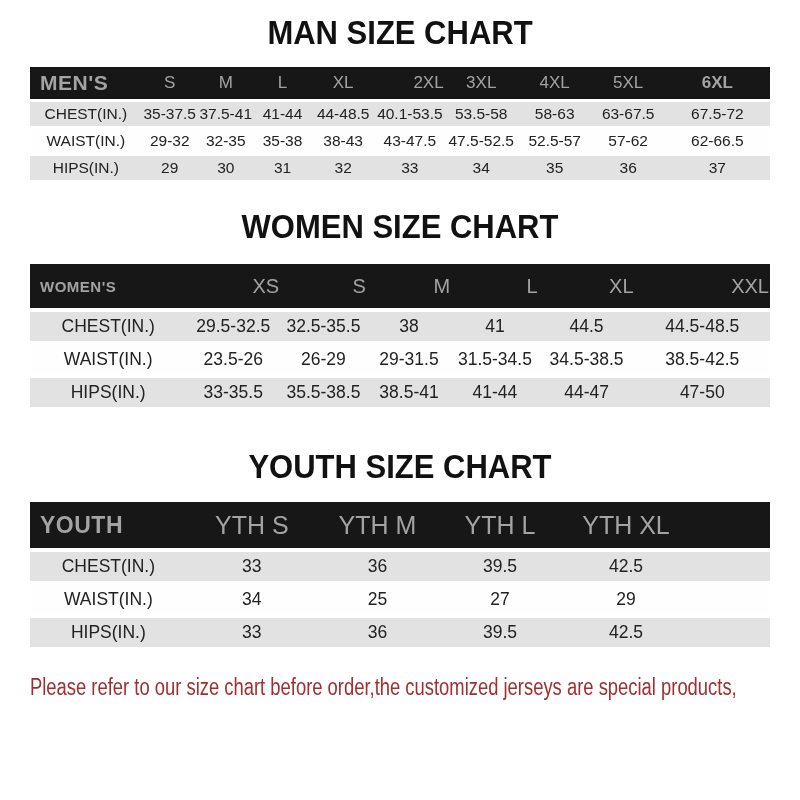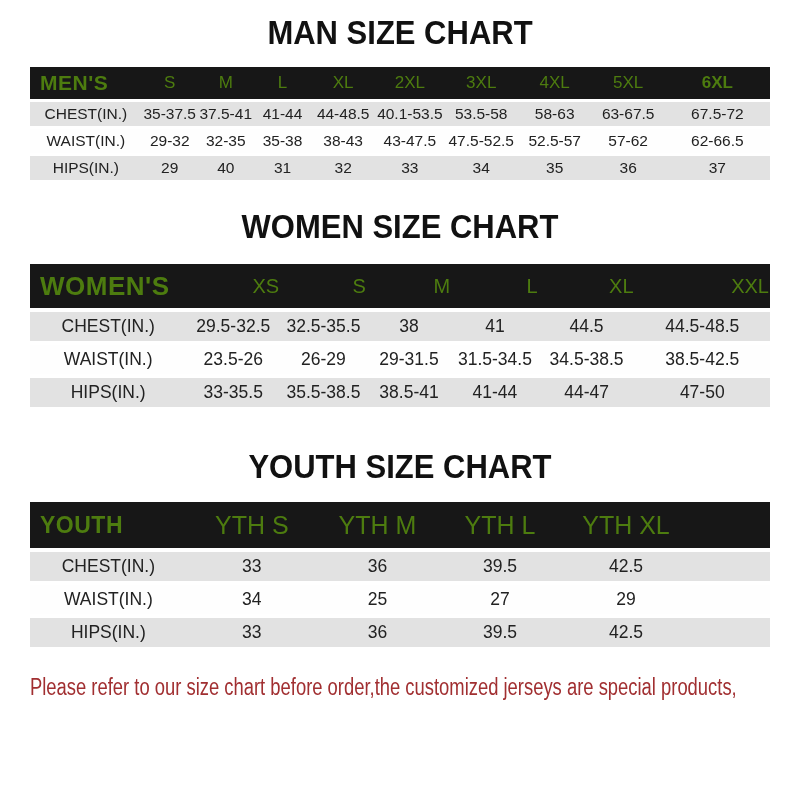--- a/index.html
+++ b/index.html
@@ -48,21 +48,21 @@
   
   table.size-table {
     width: 740px;
     table-layout: fixed;
     border-collapse: separate;
     border-spacing: 0 3px;
     margin: 13px auto 0;
   }
   table.size-table thead tr { background: #171717; }
   table.size-table thead th {
-    color: #4d7c0f;
+    color: #a3a3a3;
     font-weight: 400;
     text-align: center;
     overflow: hidden;
     white-space: nowrap;
   }
   table.size-table thead th:first-child {
     text-align: left;
     padding-left: 10px;
     font-weight: 800;
     letter-spacing: 0.5px;
@@ -78,30 +78,30 @@
 
   
   table.men thead th { height: 30px; font-size: 17px; }
   table.men thead th:first-child { font-size: 21px; }
   table.men tbody td { height: 22px; font-size: 15.5px; }
   table.men th:nth-child(1)  { width: 14.2%; }
   table.men th:nth-child(2)  { width: 7.6%; }
   table.men th:nth-child(3)  { width: 7.6%; }
   table.men th:nth-child(4)  { width: 7.8%; }
   table.men th:nth-child(5)  { width: 8.7%; }
-  table.men th:nth-child(6)  { width: 9.5%; }
+  table.men th:nth-child(6)  { width: 9.5%; text-align: right; }
   table.men th:nth-child(7)  { width: 10.0%; }
   table.men th:nth-child(8)  { width: 10.1%; }
   table.men th:nth-child(9)  { width: 10.0%; }
   table.men th:nth-child(10) { width: 14.5%; font-weight: bold; }
 
   
   table.women { border-spacing: 0 4px; margin-top: 15px; }
   table.women thead th { height: 42px; font-size: 20px; text-align: right; }
-  table.women thead th:first-child { font-size: 26px; }
+  table.women thead th:first-child { font-size: 15px; }
   table.women tbody td { height: 27px; font-size: 17.5px; }
   table.women th:nth-child(1) { width: 20.3%; }
   table.women th:nth-child(2) { width: 12.8%; }
   table.women th:nth-child(3) { width: 11.8%; }
   table.women th:nth-child(4) { width: 11.5%; }
   table.women th:nth-child(5) { width: 11.9%; }
   table.women th:nth-child(6) { width: 13.1%; }
   table.women th:nth-child(7) { width: 18.6%; }
 
   
@@ -181,21 +181,21 @@
             <td>38-43</td>
             <td>43-47.5</td>
             <td>47.5-52.5</td>
             <td>52.5-57</td>
             <td>57-62</td>
             <td>62-66.5</td>
           </tr>
           <tr>
             <td>HIPS(IN.)</td>
             <td>29</td>
-            <td>40</td>
+            <td>30</td>
             <td>31</td>
             <td>32</td>
             <td>33</td>
             <td>34</td>
             <td>35</td>
             <td>36</td>
             <td>37</td>
           </tr>
         </tbody>
       </table>

